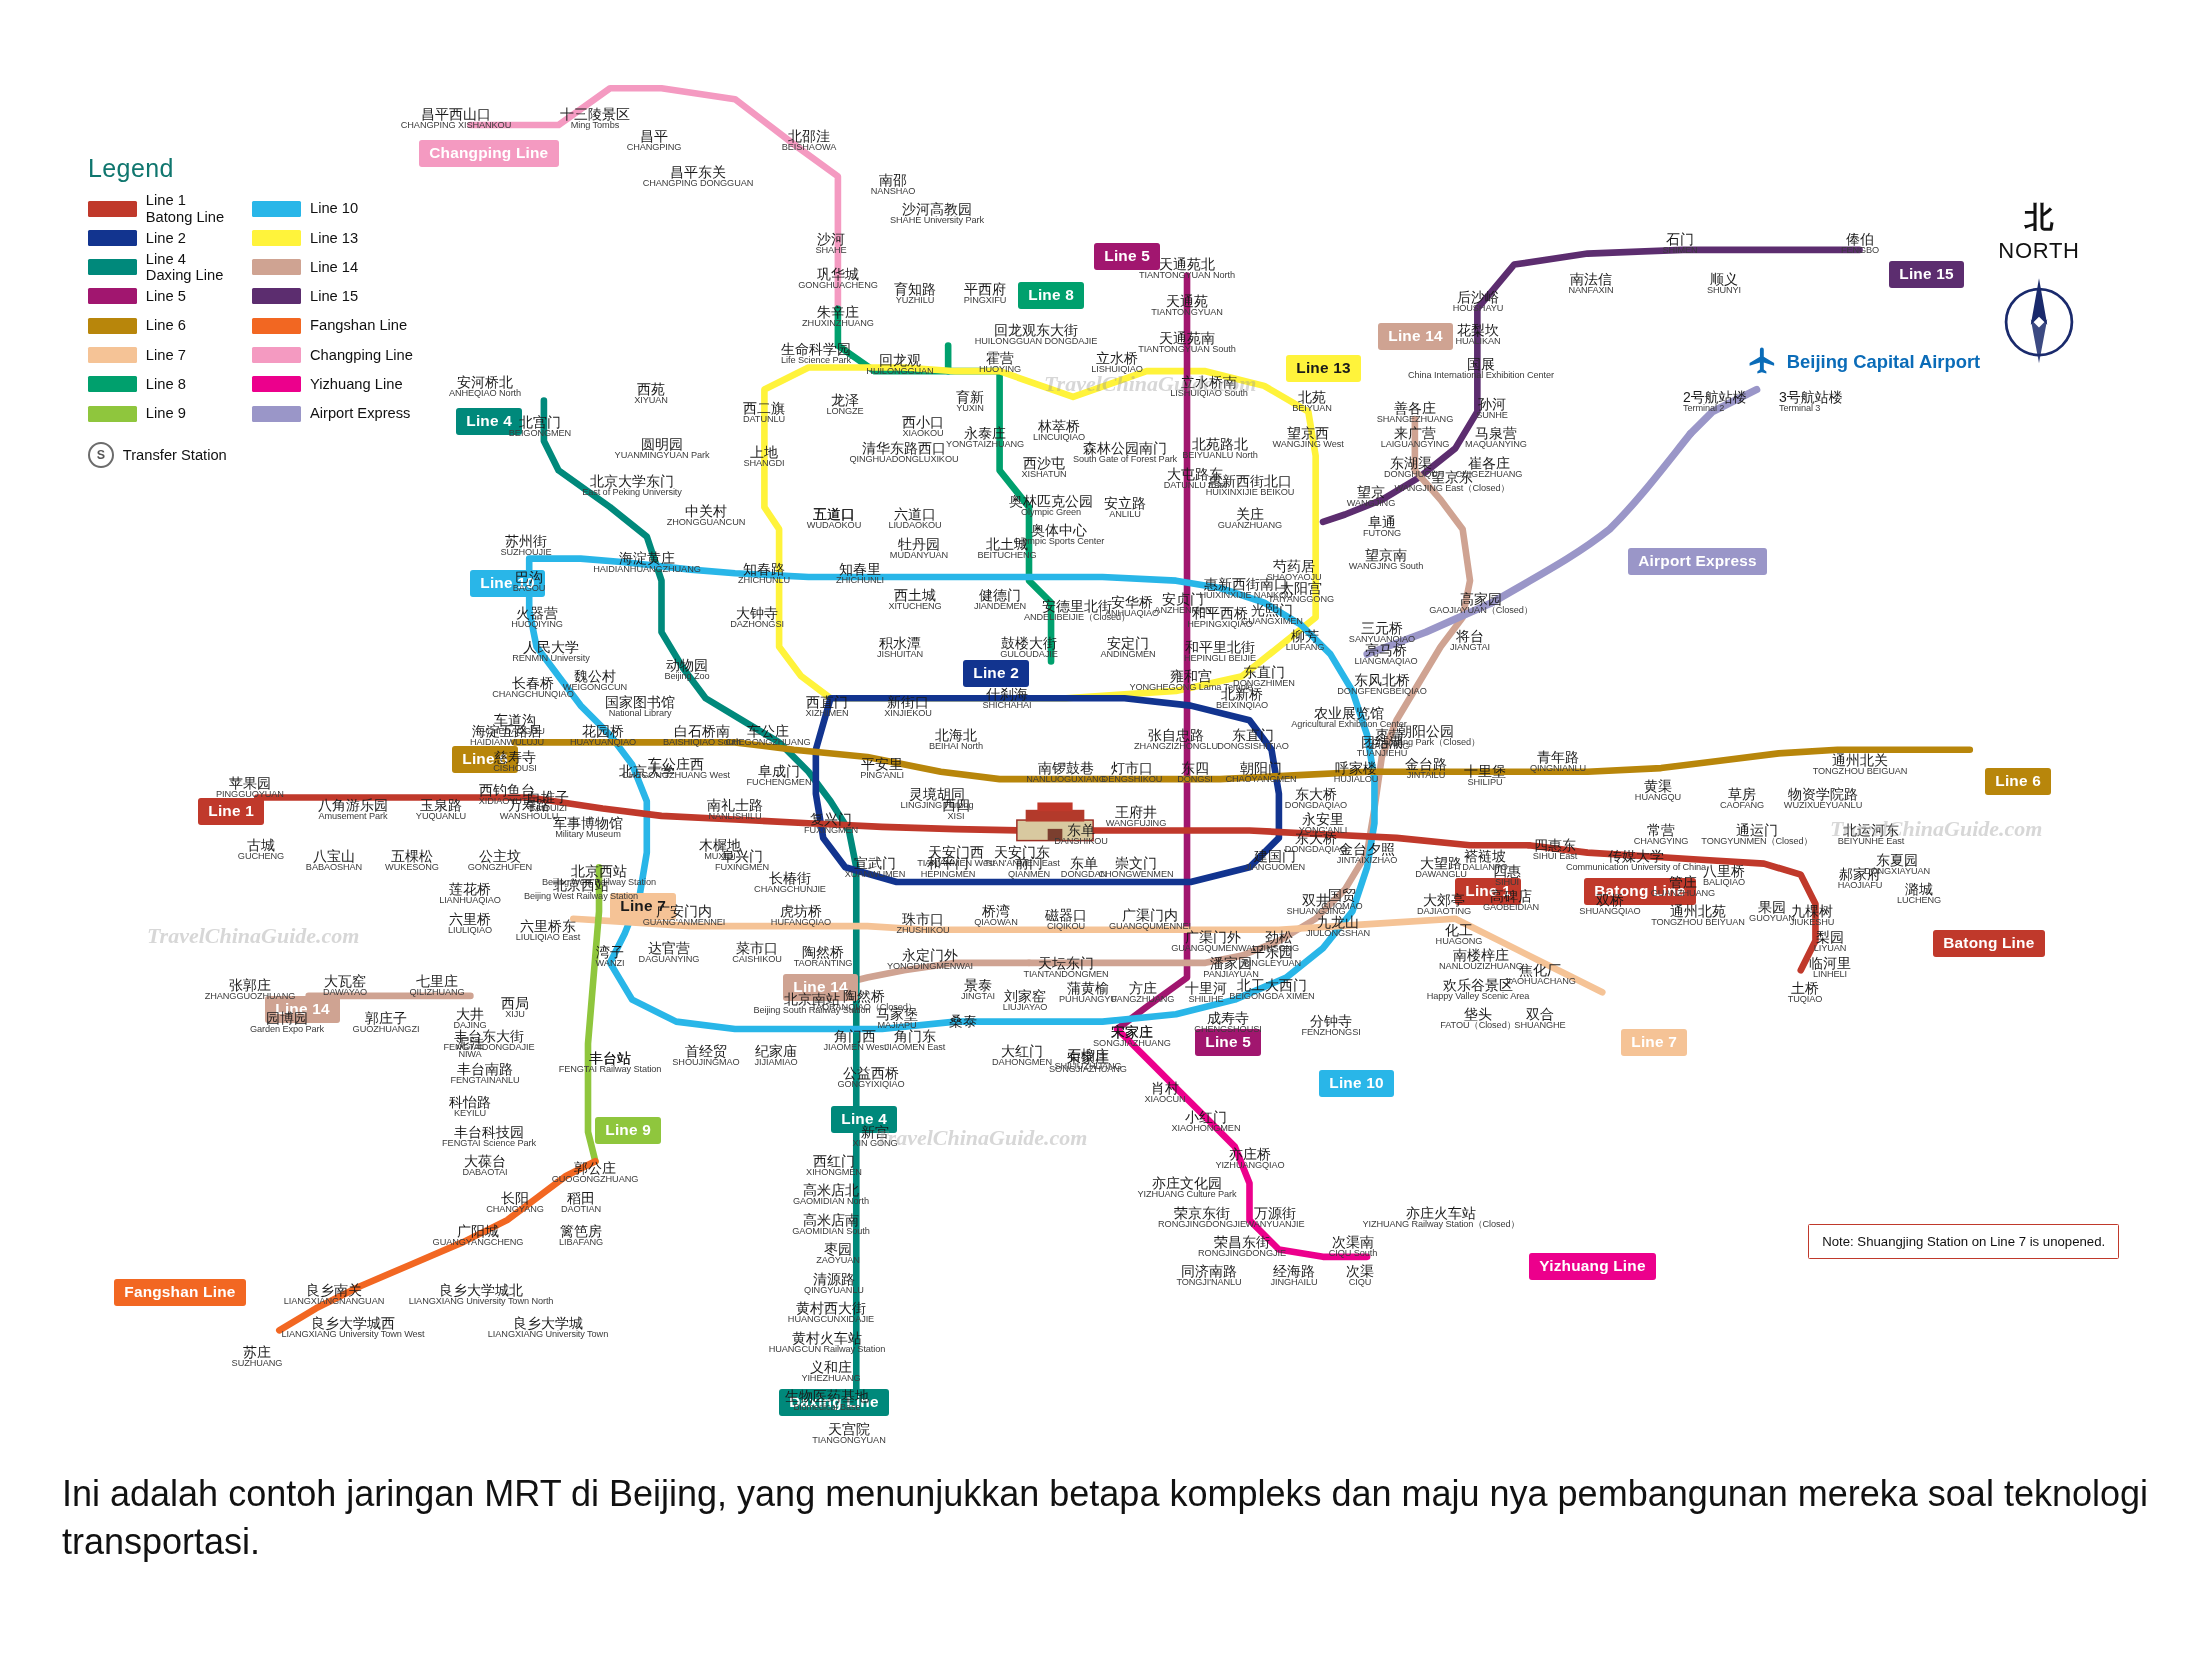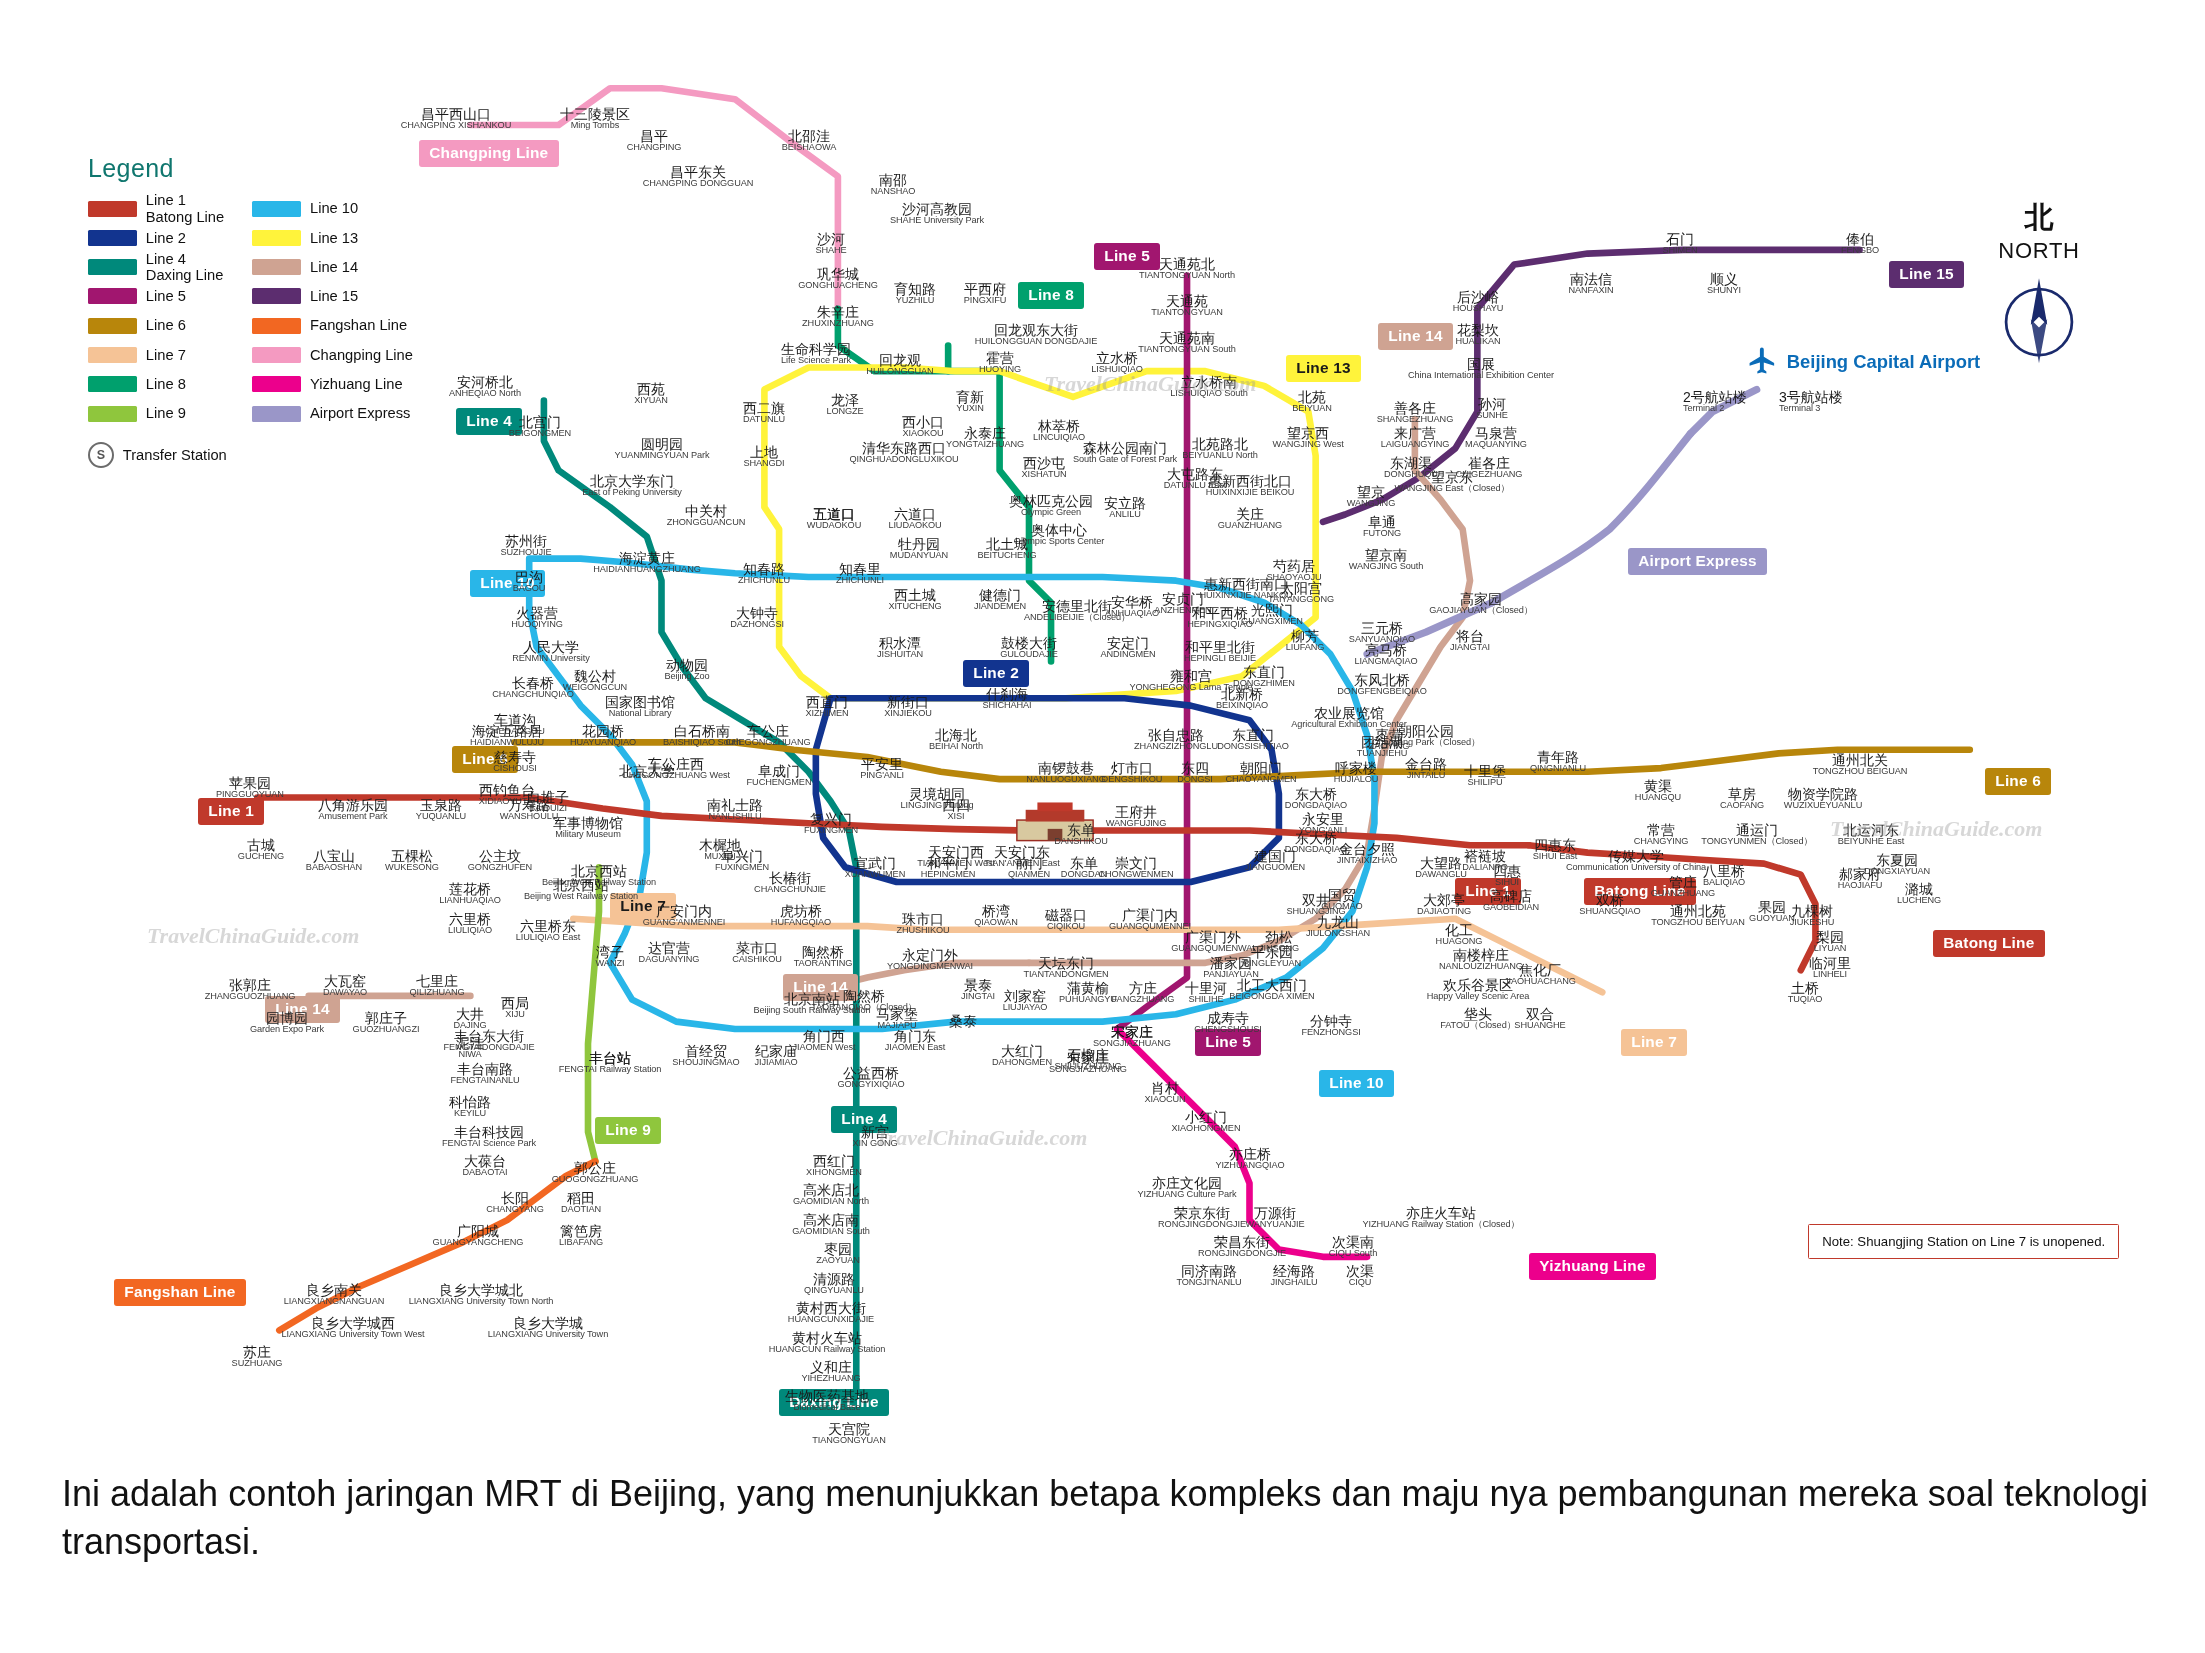--- a/index.html
+++ b/index.html
@@ -1218,21 +1218,21 @@
         <span class="en">FENGTAI Railway Station</span>
       </div>
       <div class="st" style="left: 706px; top: 1044px;">
         <span class="cn">首经贸</span>
         <span class="en">SHOUJINGMAO</span>
       </div>
       <div class="st" style="left: 776px; top: 1044px;">
         <span class="cn">纪家庙</span>
         <span class="en">JIJIAMIAO</span>
       </div>
-      <div class="st" style="left: 824px; top: 1029px;">
+      <div class="st" style="left: 855px; top: 1029px;">
         <span class="cn">角门西</span>
         <span class="en">JIAOMEN West</span>
       </div>
       <div class="st" style="left: 915px; top: 1029px;">
         <span class="cn">角门东</span>
         <span class="en">JIAOMEN East</span>
       </div>
       <div class="st" style="left: 897px; top: 1007px;">
         <span class="cn">马家堡</span>
         <span class="en">MAJIAPU</span>

